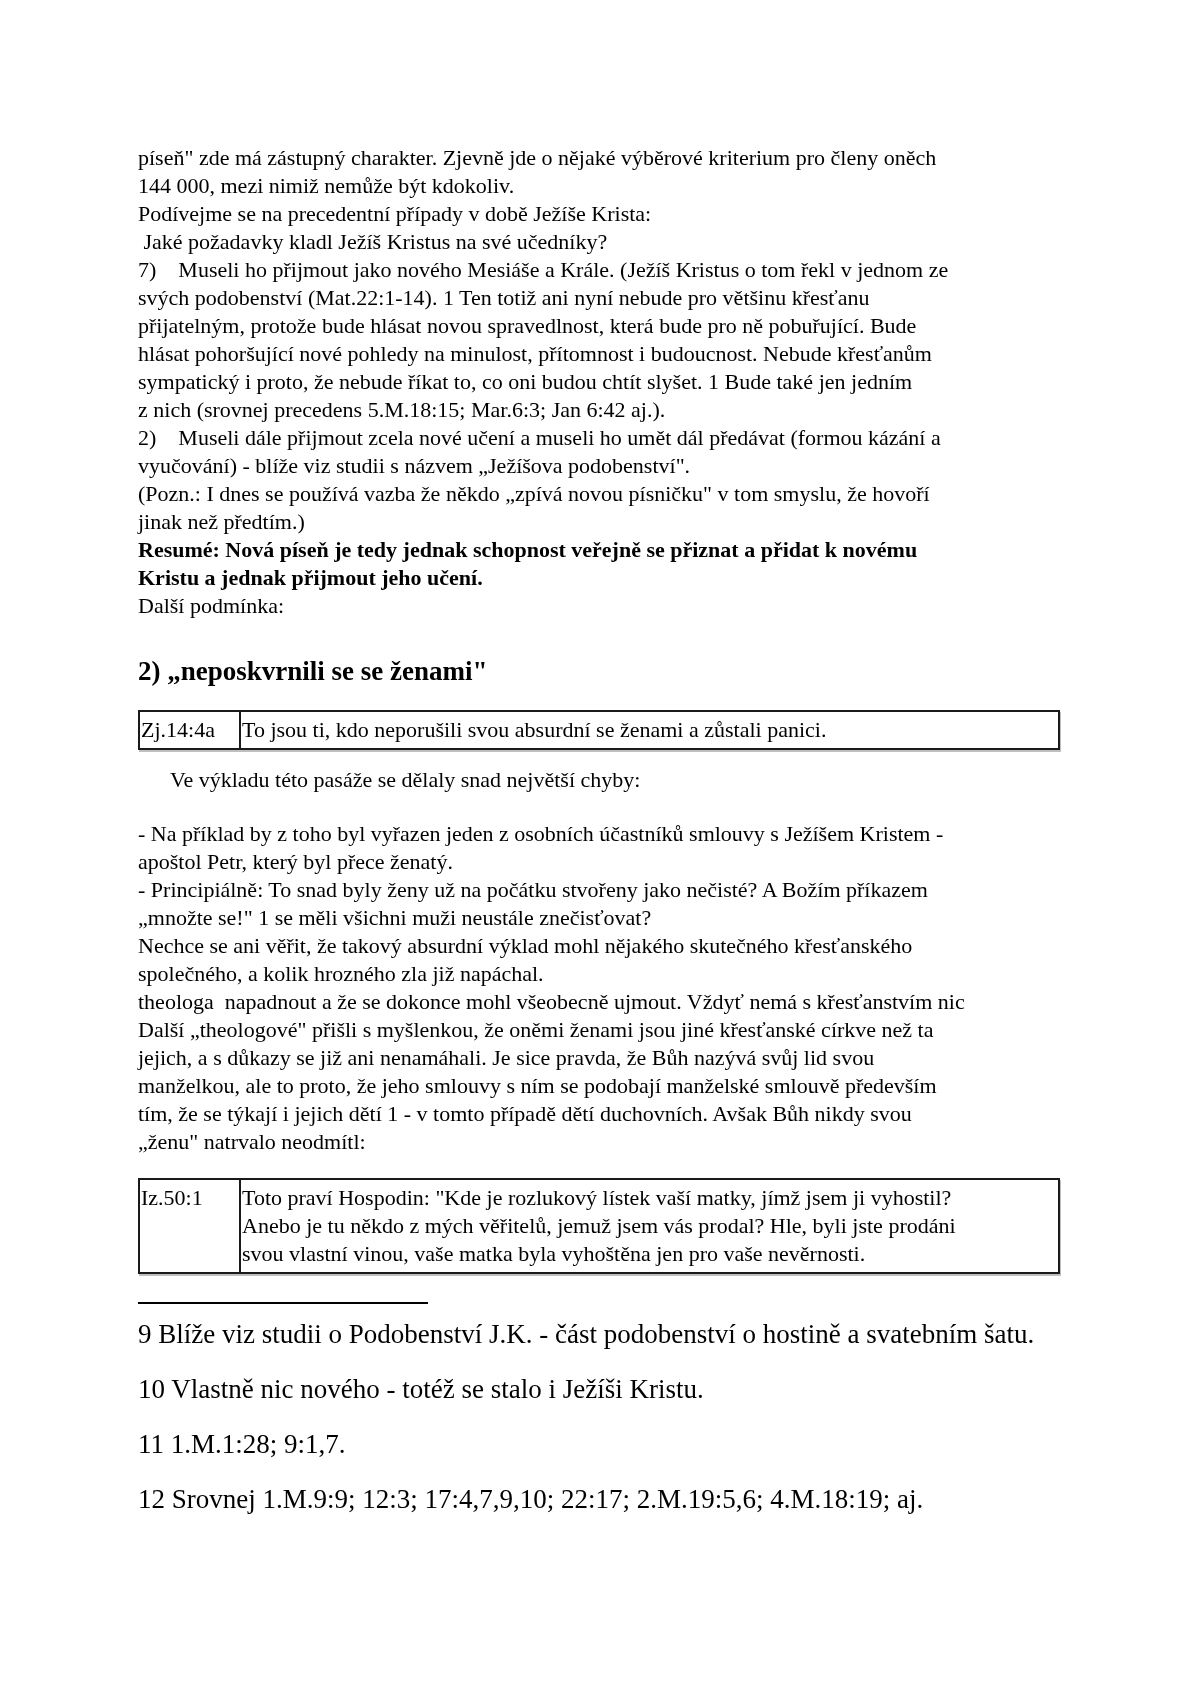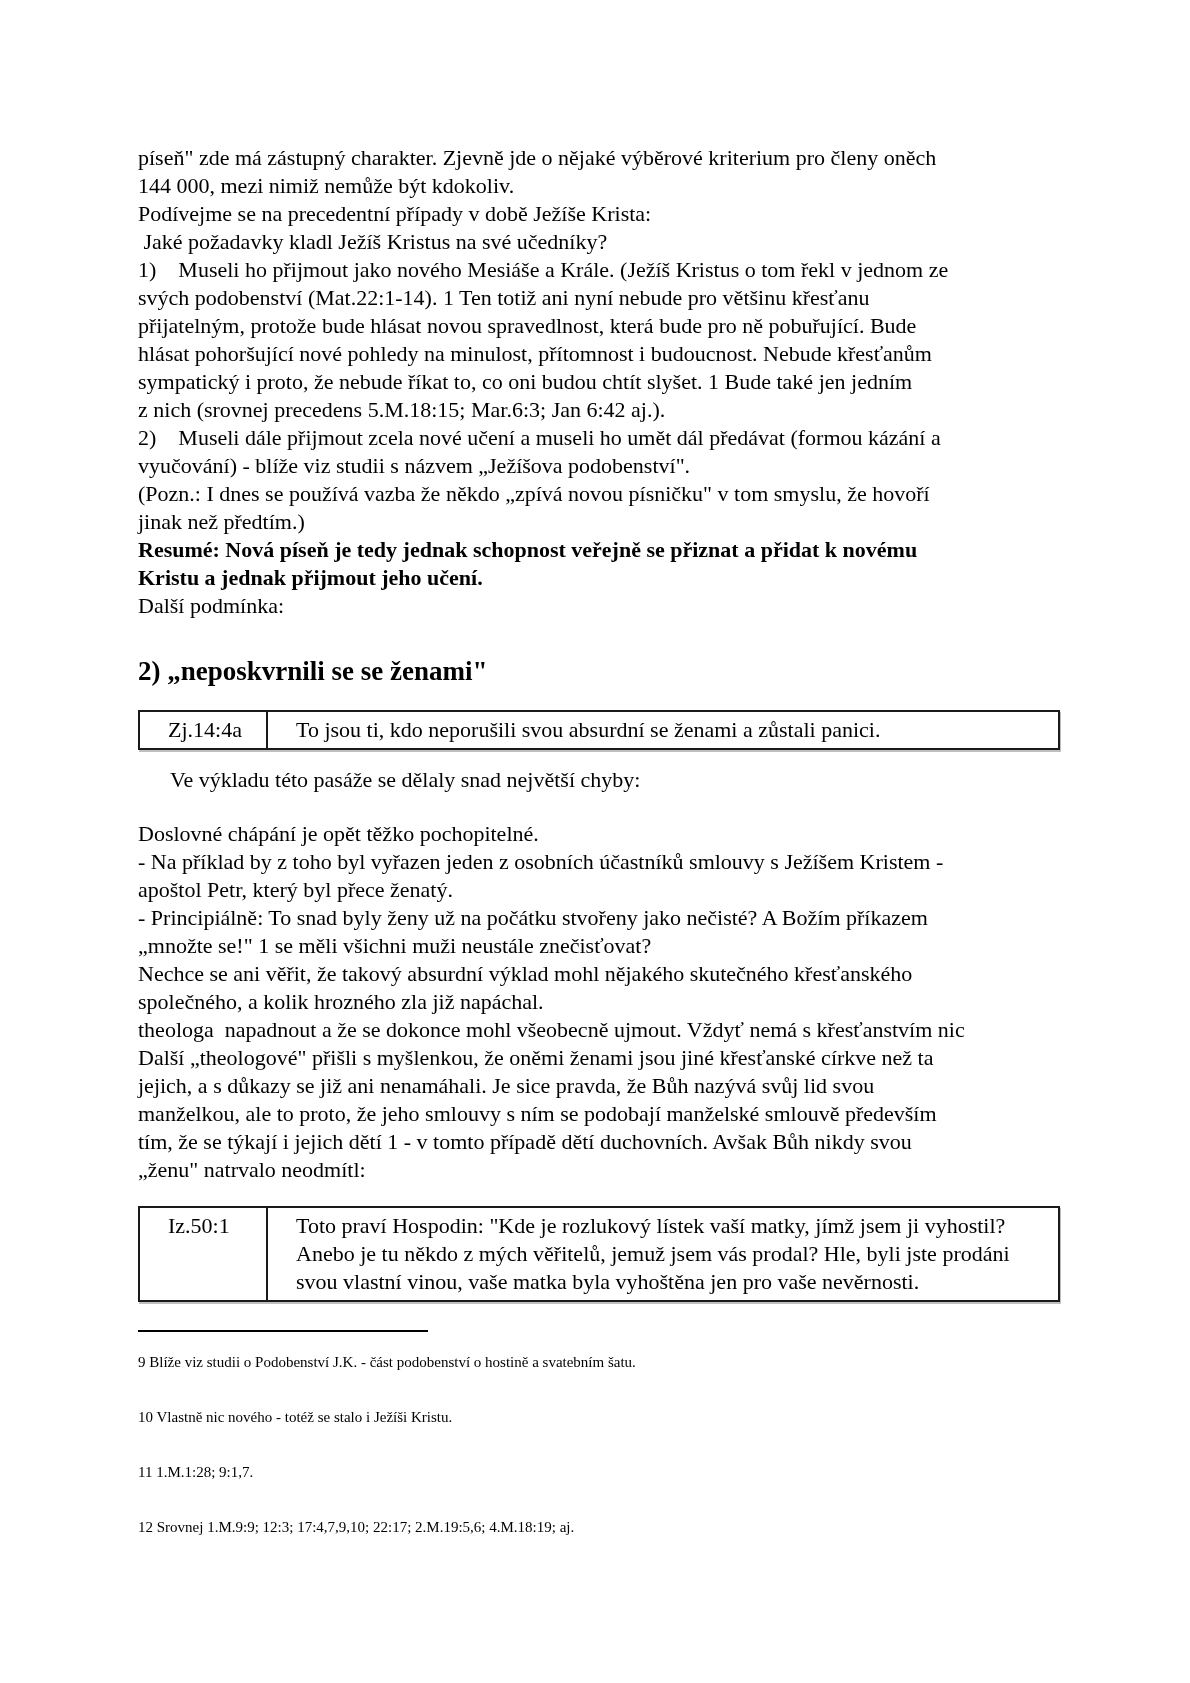--- a/index.html
+++ b/index.html
@@ -41,21 +41,21 @@
   table.verse-table {
     border-collapse: collapse;
     width: 100%;
     margin-top: 22px;
     box-shadow: 1px 2px 0 rgba(0,0,0,0.25);
   }
   table.verse-table td {
     border: 2px solid #1a1a1a;
     font-size: 22px;
     line-height: 28px;
-    padding: 4px 10px 4px 28px;
+    padding: 4px 10px 4px 1px;
     vertical-align: top;
   }
   table.verse-table td.ref-cell {
     width: 88px;
     white-space: nowrap;
   }
   .mid-line {
     margin-top: 16px;
     margin-left: 32px;
   }
@@ -63,38 +63,38 @@
     margin-top: 26px;
   }
   .footnote-rule {
     margin-top: 28px;
     width: 290px;
     border-top: 2px solid #000000;
     height: 0;
   }
   .footnotes {
     margin-top: 16px;
-    font-size: 15px;
+    font-size: 27px;
   }
   .footnotes .line {
     margin-bottom: 27px;
   }
 </style>
 </head>
 <body>
 
 <div class="page">
   <div class="content">
 
     <div class="para1">
         <div class="line">píseň" zde má zástupný charakter. Zjevně jde o nějaké výběrové kriterium pro členy oněch</div>
         <div class="line">144 000, mezi nimiž nemůže být kdokoliv.</div>
         <div class="line">Podívejme se na precedentní případy v době Ježíše Krista:</div>
         <div class="line"> Jaké požadavky kladl Ježíš Kristus na své učedníky?</div>
-        <div class="line">1)    Museli ho přijmout jako nového Mesiáše a Krále. (Ježíš Kristus o tom řekl v jednom ze</div>
+        <div class="line">7)    Museli ho přijmout jako nového Mesiáše a Krále. (Ježíš Kristus o tom řekl v jednom ze</div>
         <div class="line">svých podobenství (Mat.22:1-14). 1 Ten totiž ani nyní nebude pro většinu křesťanu</div>
         <div class="line">přijatelným, protože bude hlásat novou spravedlnost, která bude pro ně pobuřující. Bude</div>
         <div class="line">hlásat pohoršující nové pohledy na minulost, přítomnost i budoucnost. Nebude křesťanům</div>
         <div class="line">sympatický i proto, že nebude říkat to, co oni budou chtít slyšet. 1 Bude také jen jedním</div>
         <div class="line">z nich (srovnej precedens 5.M.18:15; Mar.6:3; Jan 6:42 aj.).</div>
         <div class="line">2)    Museli dále přijmout zcela nové učení a museli ho umět dál předávat (formou kázání a</div>
         <div class="line">vyučování) - blíže viz studii s názvem „Ježíšova podobenství".</div>
         <div class="line">(Pozn.: I dnes se používá vazba že někdo „zpívá novou písničku" v tom smyslu, že hovoří</div>
         <div class="line">jinak než předtím.)</div>
       </div>
@@ -113,21 +113,20 @@
           <tr>
         <td class="ref-cell">Zj.14:4a</td>
         <td class="verse-cell">To jsou ti, kdo neporušili svou absurdní se ženami a zůstali panici.</td>
       </tr>
     </tbody>
       </table>
 
     <div class="line mid-line">Ve výkladu této pasáže se dělaly snad největší chyby:</div>
 
     <div class="para2">
-        <div class="line">Doslovné chápání je opět těžko pochopitelné.</div>
         <div class="line">- Na příklad by z toho byl vyřazen jeden z osobních účastníků smlouvy s Ježíšem Kristem -</div>
         <div class="line">apoštol Petr, který byl přece ženatý.</div>
         <div class="line">- Principiálně: To snad byly ženy už na počátku stvořeny jako nečisté? A Božím příkazem</div>
         <div class="line">„množte se!" 1 se měli všichni muži neustále znečisťovat?</div>
         <div class="line">Nechce se ani věřit, že takový absurdní výklad mohl nějakého skutečného křesťanského</div>
         <div class="line">společného, a kolik hrozného zla již napáchal.</div>
         <div class="line">theologa  napadnout a že se dokonce mohl všeobecně ujmout. Vždyť nemá s křesťanstvím nic</div>
         <div class="line">Další „theologové" přišli s myšlenkou, že oněmi ženami jsou jiné křesťanské církve než ta</div>
         <div class="line">jejich, a s důkazy se již ani nenamáhali. Je sice pravda, že Bůh nazývá svůj lid svou</div>
         <div class="line">manželkou, ale to proto, že jeho smlouvy s ním se podobají manželské smlouvě především</div>

